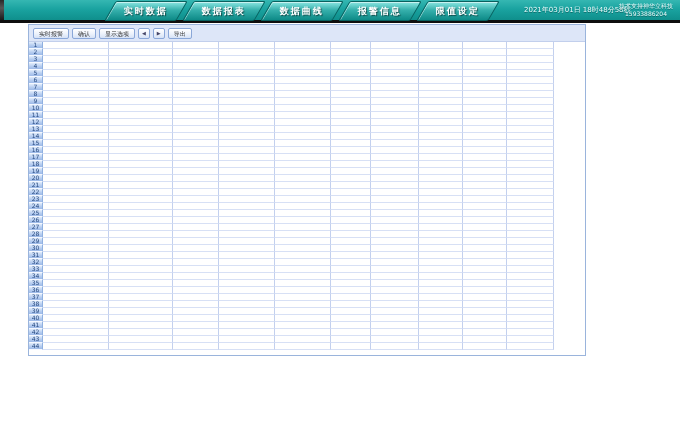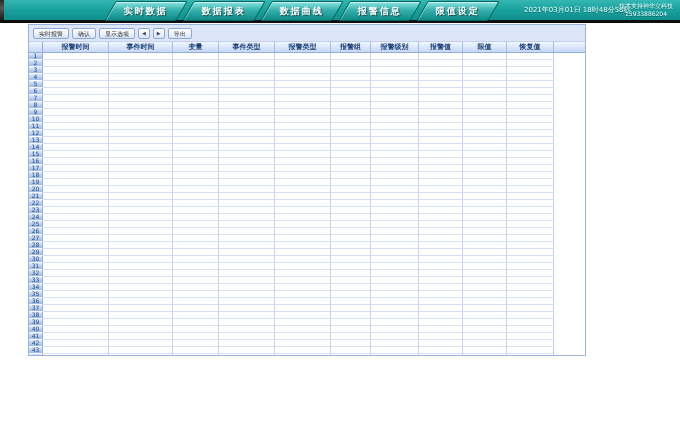--- a/index.html
+++ b/index.html
@@ -115,33 +115,20 @@
 
 <div class="panel">
   <div class="toolbar">
       <div class="tbtn">实时报警</div>
       <div class="tbtn">确认</div>
       <div class="tbtn">显示选项</div>
       <div class="tbtn arrow">◀</div>
       <div class="tbtn arrow">▶</div>
       <div class="tbtn">导出</div>
     </div>
-  <div class="header-row">
-      <div class="hcell hnum" style="width: 14px;"></div>
-      <div class="hcell" style="width: 66px;">报警时间</div>
-      <div class="hcell" style="width: 64px;">事件时间</div>
-      <div class="hcell" style="width: 46px;">变量</div>
-      <div class="hcell" style="width: 56px;">事件类型</div>
-      <div class="hcell" style="width: 56px;">报警类型</div>
-      <div class="hcell" style="width: 40px;">报警组</div>
-      <div class="hcell" style="width: 48px;">报警级别</div>
-      <div class="hcell" style="width: 44px;">报警值</div>
-      <div class="hcell" style="width: 44px;">限值</div>
-      <div class="hcell" style="width: 47px;">恢复值</div>
-    </div>
   <div class="grid-body">
       <div class="row">
         <div class="rnum">1</div>
         <div class="cell" style="width: 66px;"></div>
         <div class="cell" style="width: 64px;"></div>
         <div class="cell" style="width: 46px;"></div>
         <div class="cell" style="width: 56px;"></div>
         <div class="cell" style="width: 56px;"></div>
         <div class="cell" style="width: 40px;"></div>
         <div class="cell" style="width: 48px;"></div>

